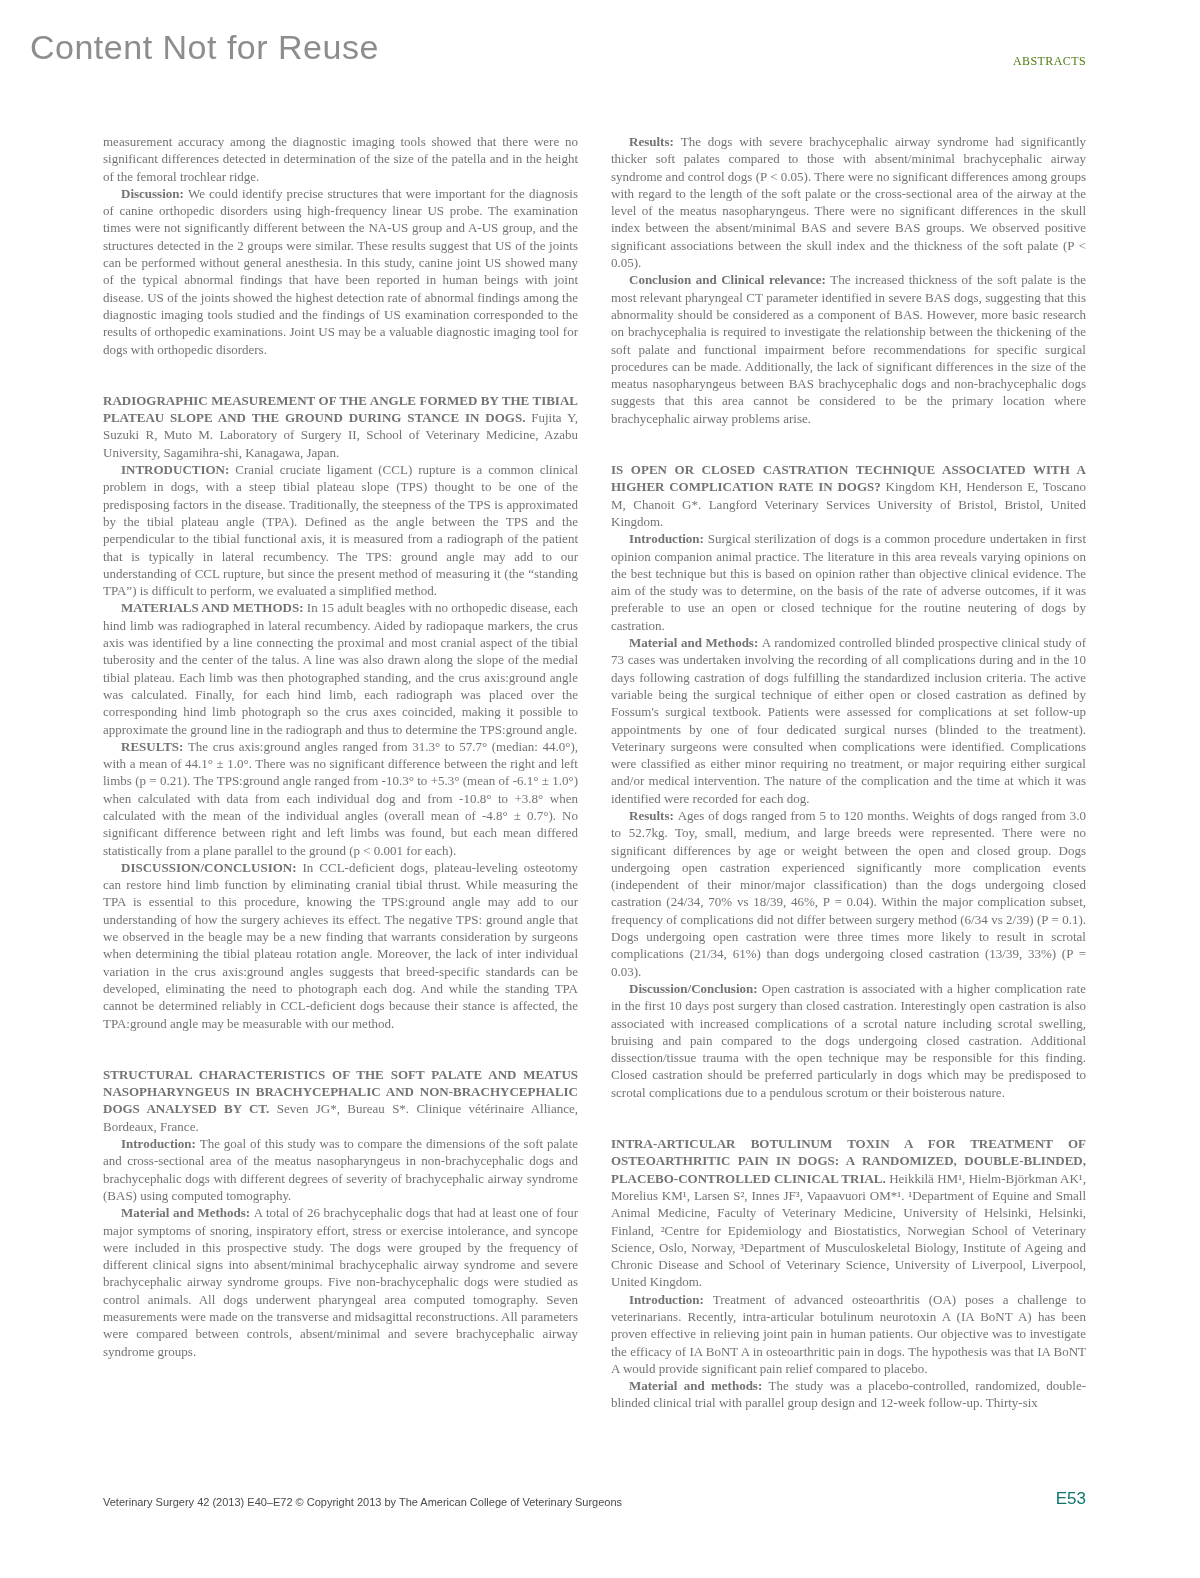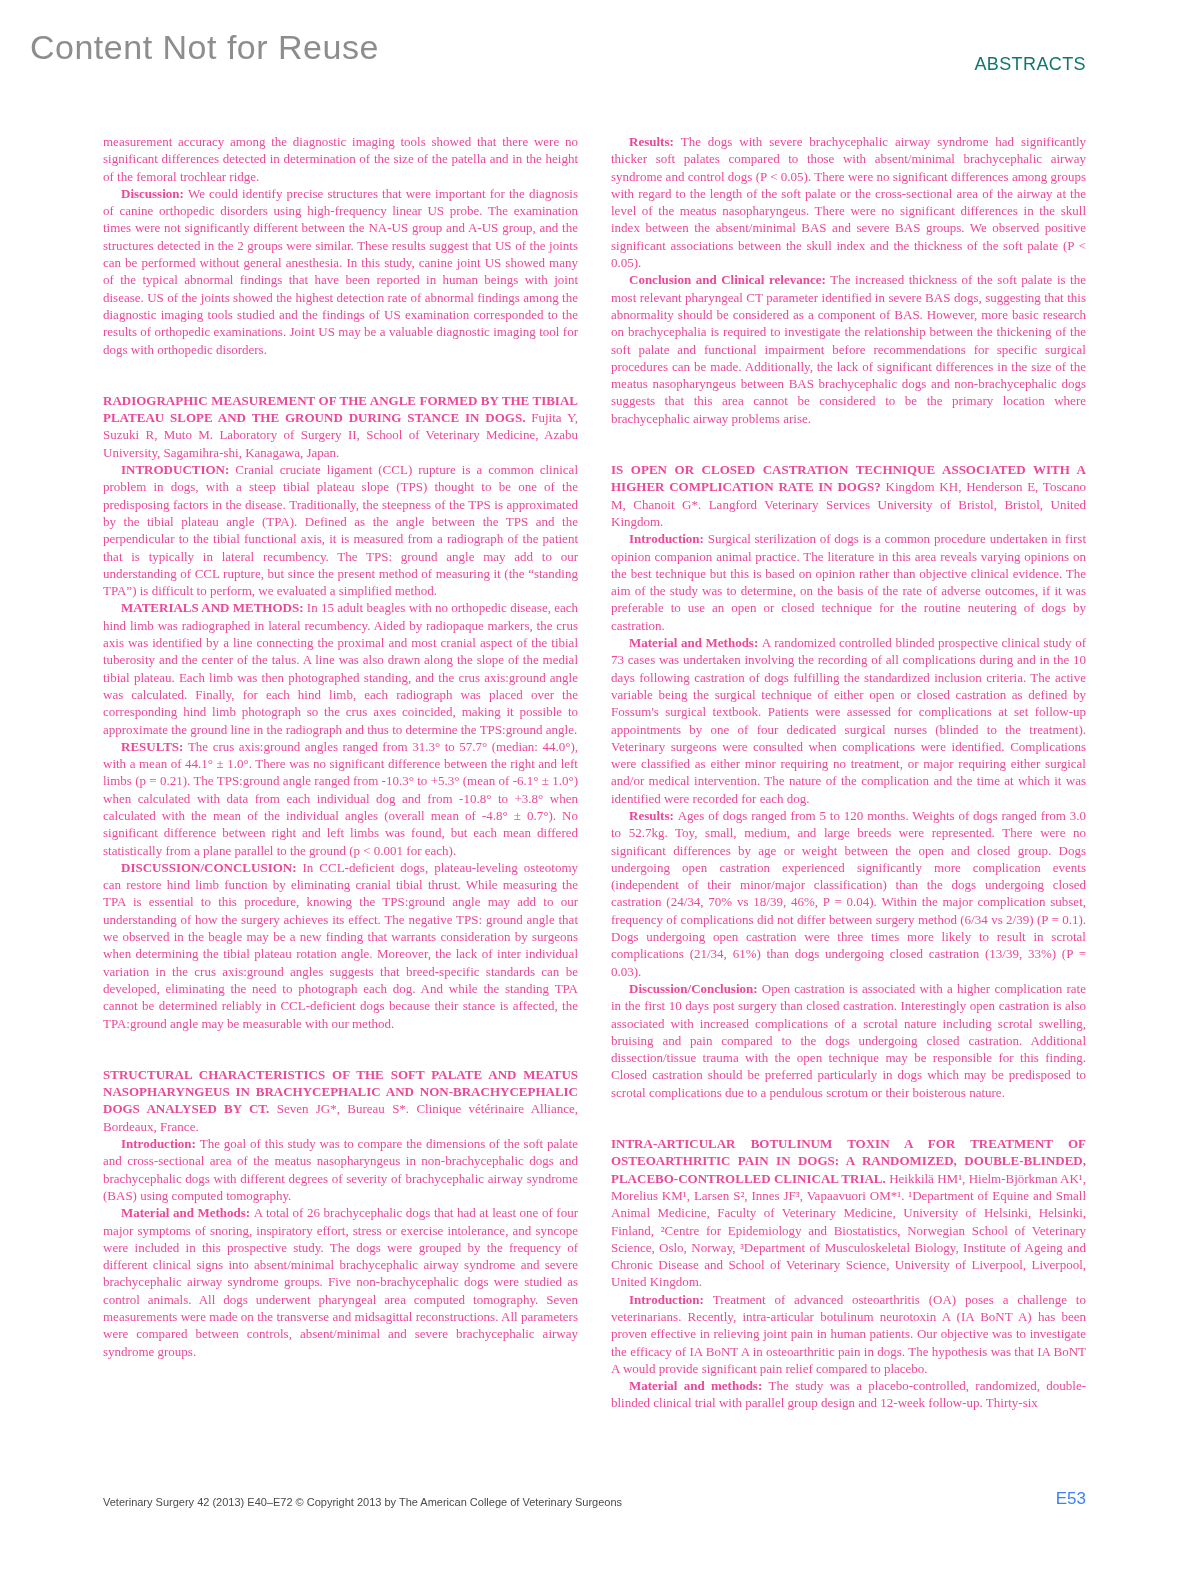--- a/index.html
+++ b/index.html
@@ -12,49 +12,49 @@
   }
   .watermark {
     position: absolute; left: 30px; top: 28px;
     font-family: "Liberation Sans", sans-serif;
     font-size: 34px; font-weight: 400;
     color: #8d8d8d; letter-spacing: 0.5px;
     white-space: nowrap;
   }
   .running-head {
     position: absolute; top: 54px; right: 114px;
-    font-family: Liberation Sans, sans-serif;
-    font-size: 18px; color: #0f766e; letter-spacing: 0.4px;
+    font-family: Liberation Serif, serif;
+    font-size: 12px; color: #4d7c0f; letter-spacing: 0.4px;
   }
   .columns {
     position: absolute; top: 133px; left: 103px; width: 983px;
     display: flex; gap: 33px;
   }
   .col {
     width: 475px;
     font-size: 13px; line-height: 17.3px;
     text-align: justify;
-    color: #ec4899;
+    color: #737373;
   }
   .col p { margin: 0; }
   .abs-para { text-indent: 18px; }
   .abs-para.noindent { text-indent: 0; }
   .lead { font-weight: bold; }
   .abs-head { margin-top: 34px !important; }
   .head-title { font-weight: bold; }
   .u { }
   .footer-line {
     position: absolute; left: 103px; top: 1496px;
     font-family: "Liberation Sans", sans-serif;
     font-size: 11px; color: #4a4a4a;
   }
   .page-num {
     position: absolute; right: 114px; top: 1489px;
     font-family: "Liberation Sans", sans-serif;
-    font-size: 17px; color: #3b82f6;
+    font-size: 17px; color: #0f766e;
   }
 </style>
 </head>
 <body>
 
 <div class="watermark">Content Not for Reuse</div>
 <div class="running-head">ABSTRACTS</div>
 
 <div class="columns">
   <div class="col" id="col-left">

